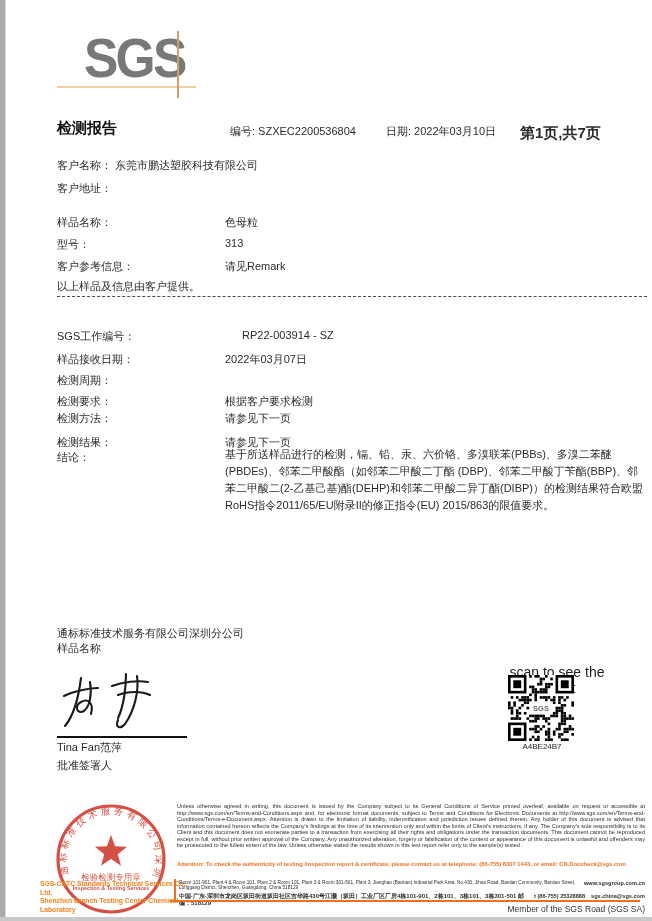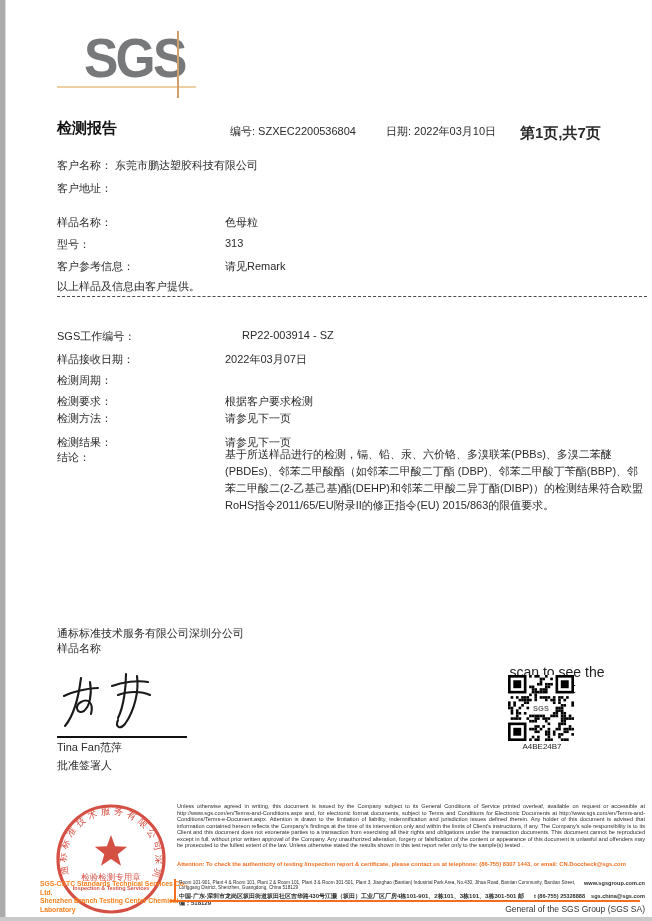--- a/index.html
+++ b/index.html
@@ -343,16 +343,16 @@
       <div class="addr-en">Room 101-901, Plant 4 &amp; Room 101, Plant 2 &amp; Room 101, Plant 3 &amp; Room 301-501, Plant 3, Jianghao (Bantian) Industrial Park Area, No.430, Jihua Road, Bantian Community, Bantian Street, Longgang District, Shenzhen, Guangdong, China 518129</div>
       <div class="addr-web">www.sgsgroup.com.cn</div>
     </div>
     <div class="addr-row2">
       <div class="addr-cn">中国·广东·深圳市龙岗区坂田街道坂田社区吉华路430号江灏（坂田）工业厂区厂房4栋101-901、2栋101、3栋101、3栋301-501  邮编：518129</div>
       <div class="addr-phone">t (86-755) 25328888</div>
       <div class="addr-mail">sgs.china@sgs.com</div>
     </div>
   </div>
   <div class="abs footer-hline"></div>
-  <div class="abs member-line">General of the SGS Group (SGS SA)</div>
+  <div class="abs member-line">Member of the SGS Road (SGS SA)</div>
 
   <div class="abs edge-bottom"></div>
 </div>
 
 </body></html>

